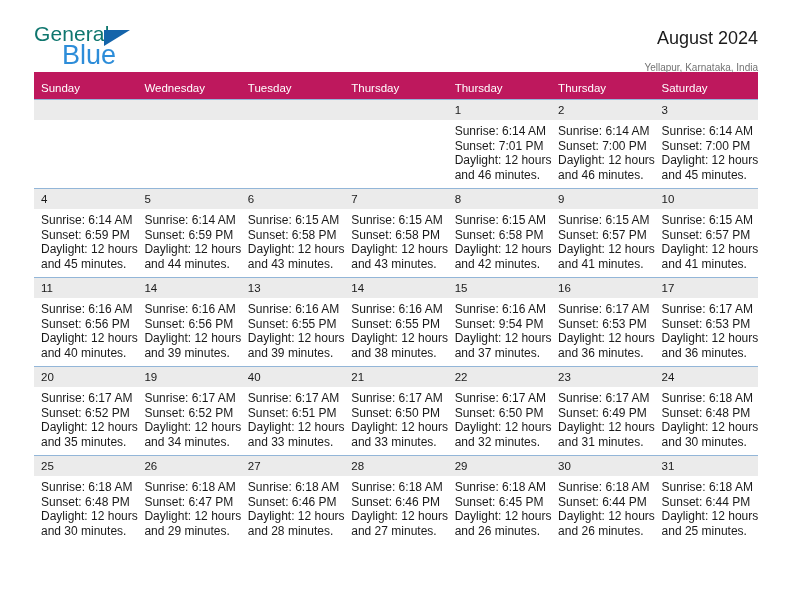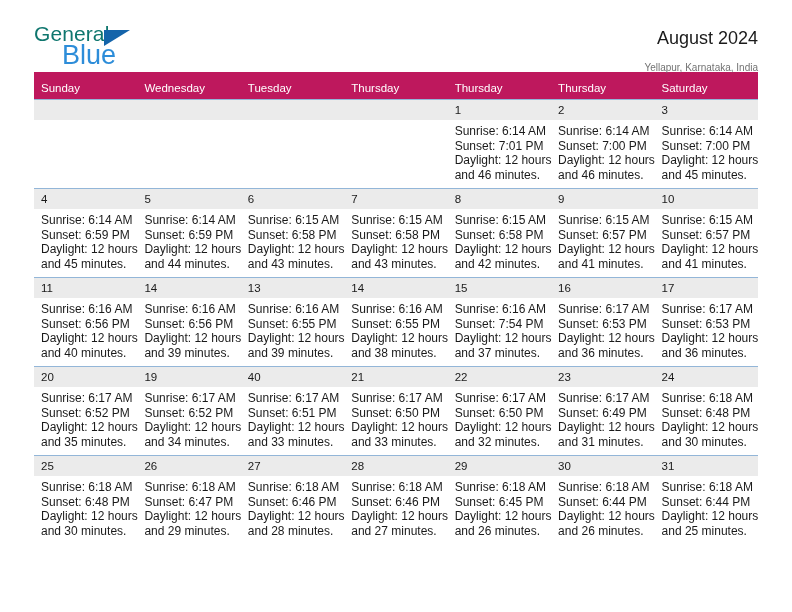--- a/index.html
+++ b/index.html
@@ -325,21 +325,21 @@
               <div>Sunrise: 6:16 AM</div>
               <div>Sunset: 6:55 PM</div>
               <div>Daylight: 12 hours</div>
               <div>and 38 minutes.</div>
             </div>
           </td>
           <td>
             <div class="daynum">15</div>
             <div class="cellbody">
               <div>Sunrise: 6:16 AM</div>
-              <div>Sunset: 7:54 PM</div>
+              <div>Sunset: 9:54 PM</div>
               <div>Daylight: 12 hours</div>
               <div>and 37 minutes.</div>
             </div>
           </td>
           <td>
             <div class="daynum">16</div>
             <div class="cellbody">
               <div>Sunrise: 6:17 AM</div>
               <div>Sunset: 6:53 PM</div>
               <div>Daylight: 12 hours</div>

